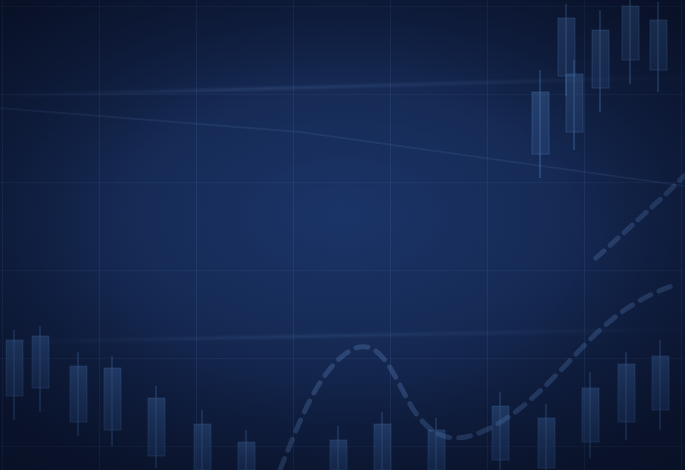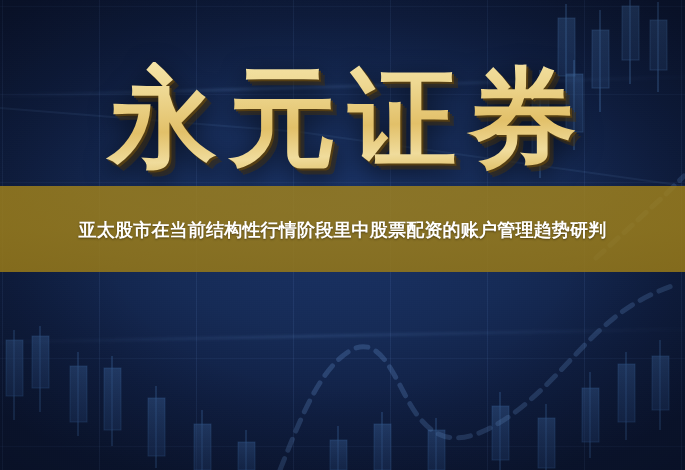--- a/index.html
+++ b/index.html
@@ -219,20 +219,16 @@
              C 606,322 632,300 672,286" fill="none" stroke="#6c9ad8" stroke-opacity="0.26" stroke-width="5" stroke-dasharray="12 9" stroke-linecap="round"></path>
 
     <path d="M 596,258 C 616,240 640,218 664,196 C 674,186 680,180 684,176" fill="none" stroke="#6c9ad8" stroke-opacity="0.24" stroke-width="5" stroke-dasharray="11 8" stroke-linecap="round"></path>
 
     <path d="M 0,108 L 300,132 L 685,186" fill="none" stroke="#7aa8e6" stroke-opacity="0.10" stroke-width="2"></path>
   </svg>
 
   <div class="bg-noise"></div>
   <div class="bg-vignette"></div>
 
-  <div class="brand brand-top">永元证券</div>
-
-
-  <div class="title-band">
-    <div class="title-text">亚太股市在当前结构性行情阶段里中股票配资的账户管理趋势研判</div>
-  </div>
+
+
 
 </div>
 
 </body></html>

